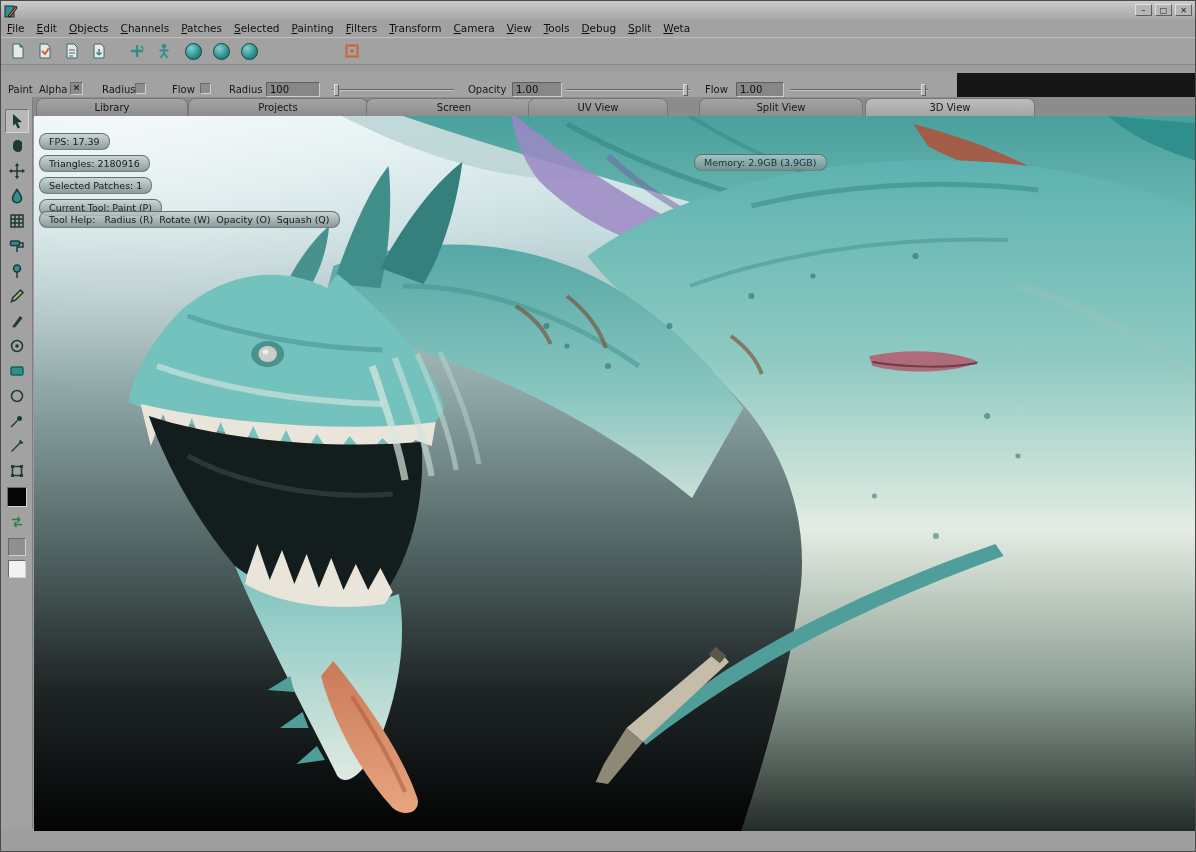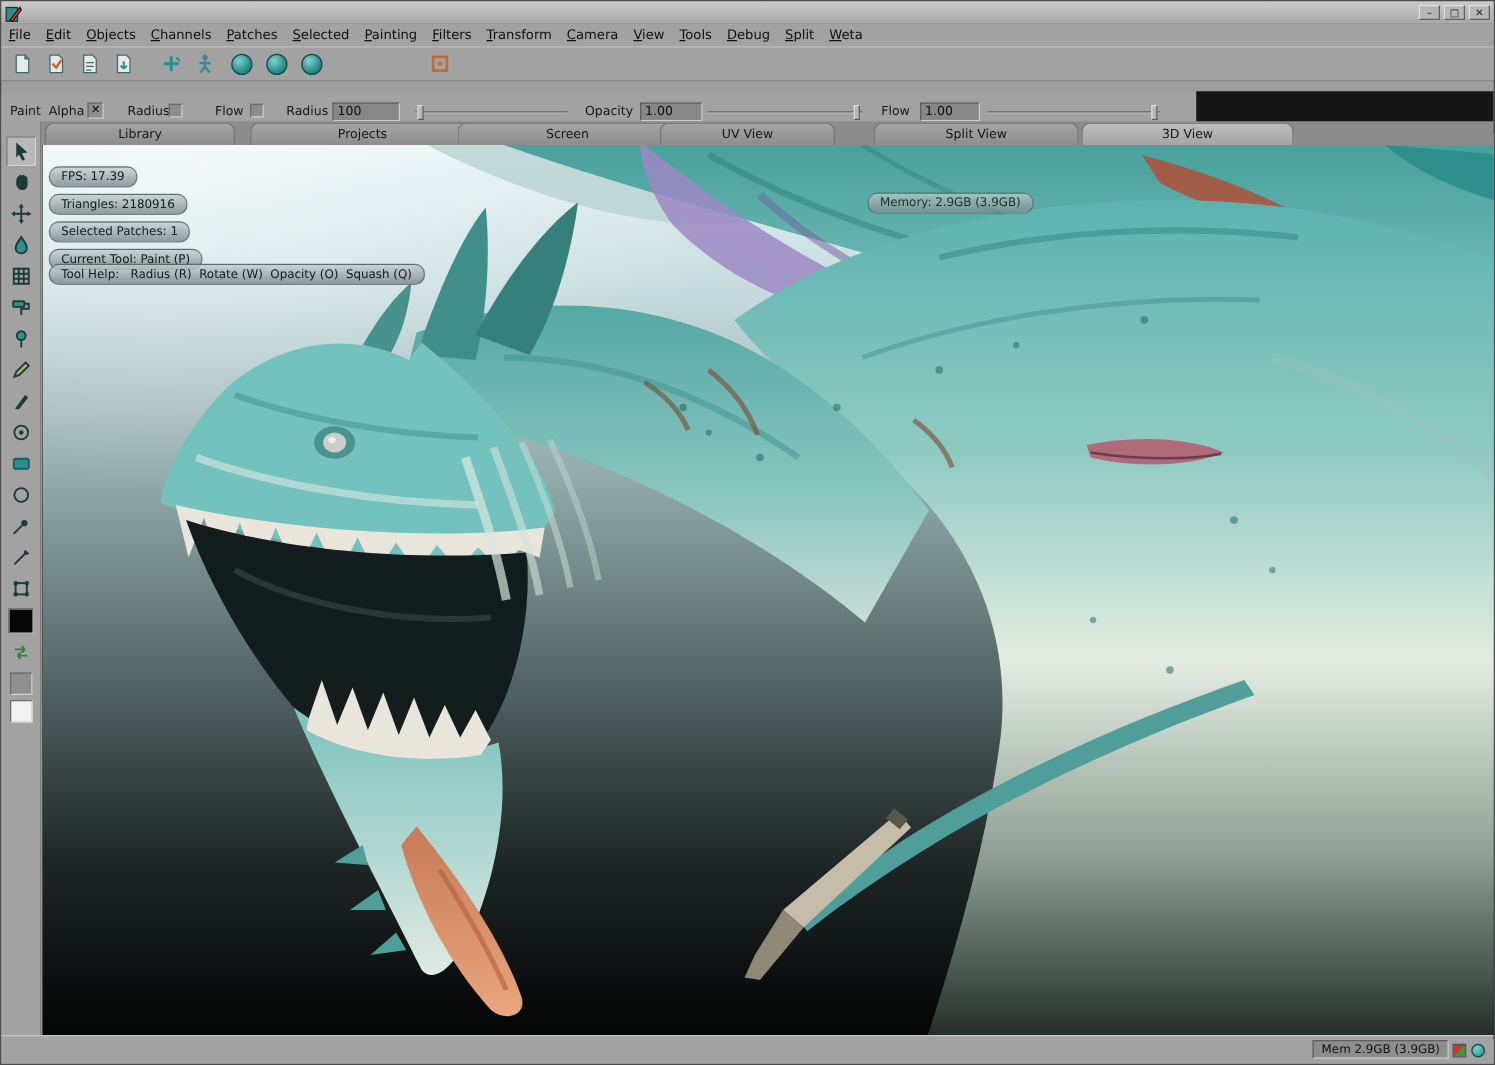--- a/index.html
+++ b/index.html
@@ -189,21 +189,21 @@
     <span class="slider" style="left:789px;width:138px">
       <span class="track"></span>
       <span class="handle" style="right:2px"></span>
     </span>
 
     <span class="pb-dark"></span>
   </div>
 
   <div class="tabbar">
     <span class="tab" style="left:35px;width:152px">Library</span>
-    <span class="tab" style="left:199px;width:180px">Projects</span>
+    <span class="tab" style="left:187px;width:180px">Projects</span>
     <span class="tab" style="left:365px;width:176px">Screen</span>
     <span class="tab" style="left:527px;width:140px">UV View</span>
     <span class="tab" style="left:698px;width:164px">Split View</span>
     <span class="tab active" style="left:864px;width:170px">3D View</span>
   </div>
 
   <div class="toolcol">
     <div class="tool active">
       <svg width="18" height="18" viewBox="0 0 18 18">
           <polygon points="5,2 14,10 9.5,10.5 12,15.5 9.8,16.5 7.2,11.5 5,14" fill="#1b3a38" stroke="none"></polygon>
@@ -411,19 +411,14 @@
     </svg>
 
     <div class="hud-pill" style="left:5px;top:17px">FPS: 17.39</div>
     <div class="hud-pill" style="left:5px;top:39px">Triangles: 2180916</div>
     <div class="hud-pill" style="left:5px;top:61px">Selected Patches: 1</div>
     <div class="hud-pill" style="left:5px;top:83px">Current Tool: Paint (P)</div>
     <div class="hud-pill" style="left:5px;top:95px">Tool Help:   Radius (R)  Rotate (W)  Opacity (O)  Squash (Q)</div>
     <div class="hud-pill" style="left:660px;top:38px;opacity:0.85">Memory: 2.9GB (3.9GB)</div>
   </div>
 
-  <div class="statusbar">
-    <span class="mem-box">Mem 2.9GB (3.9GB)</span>
-    <span class="act-icon"></span>
-    <span class="led"></span>
-  </div>
 
 </div>
 
 </body></html>

